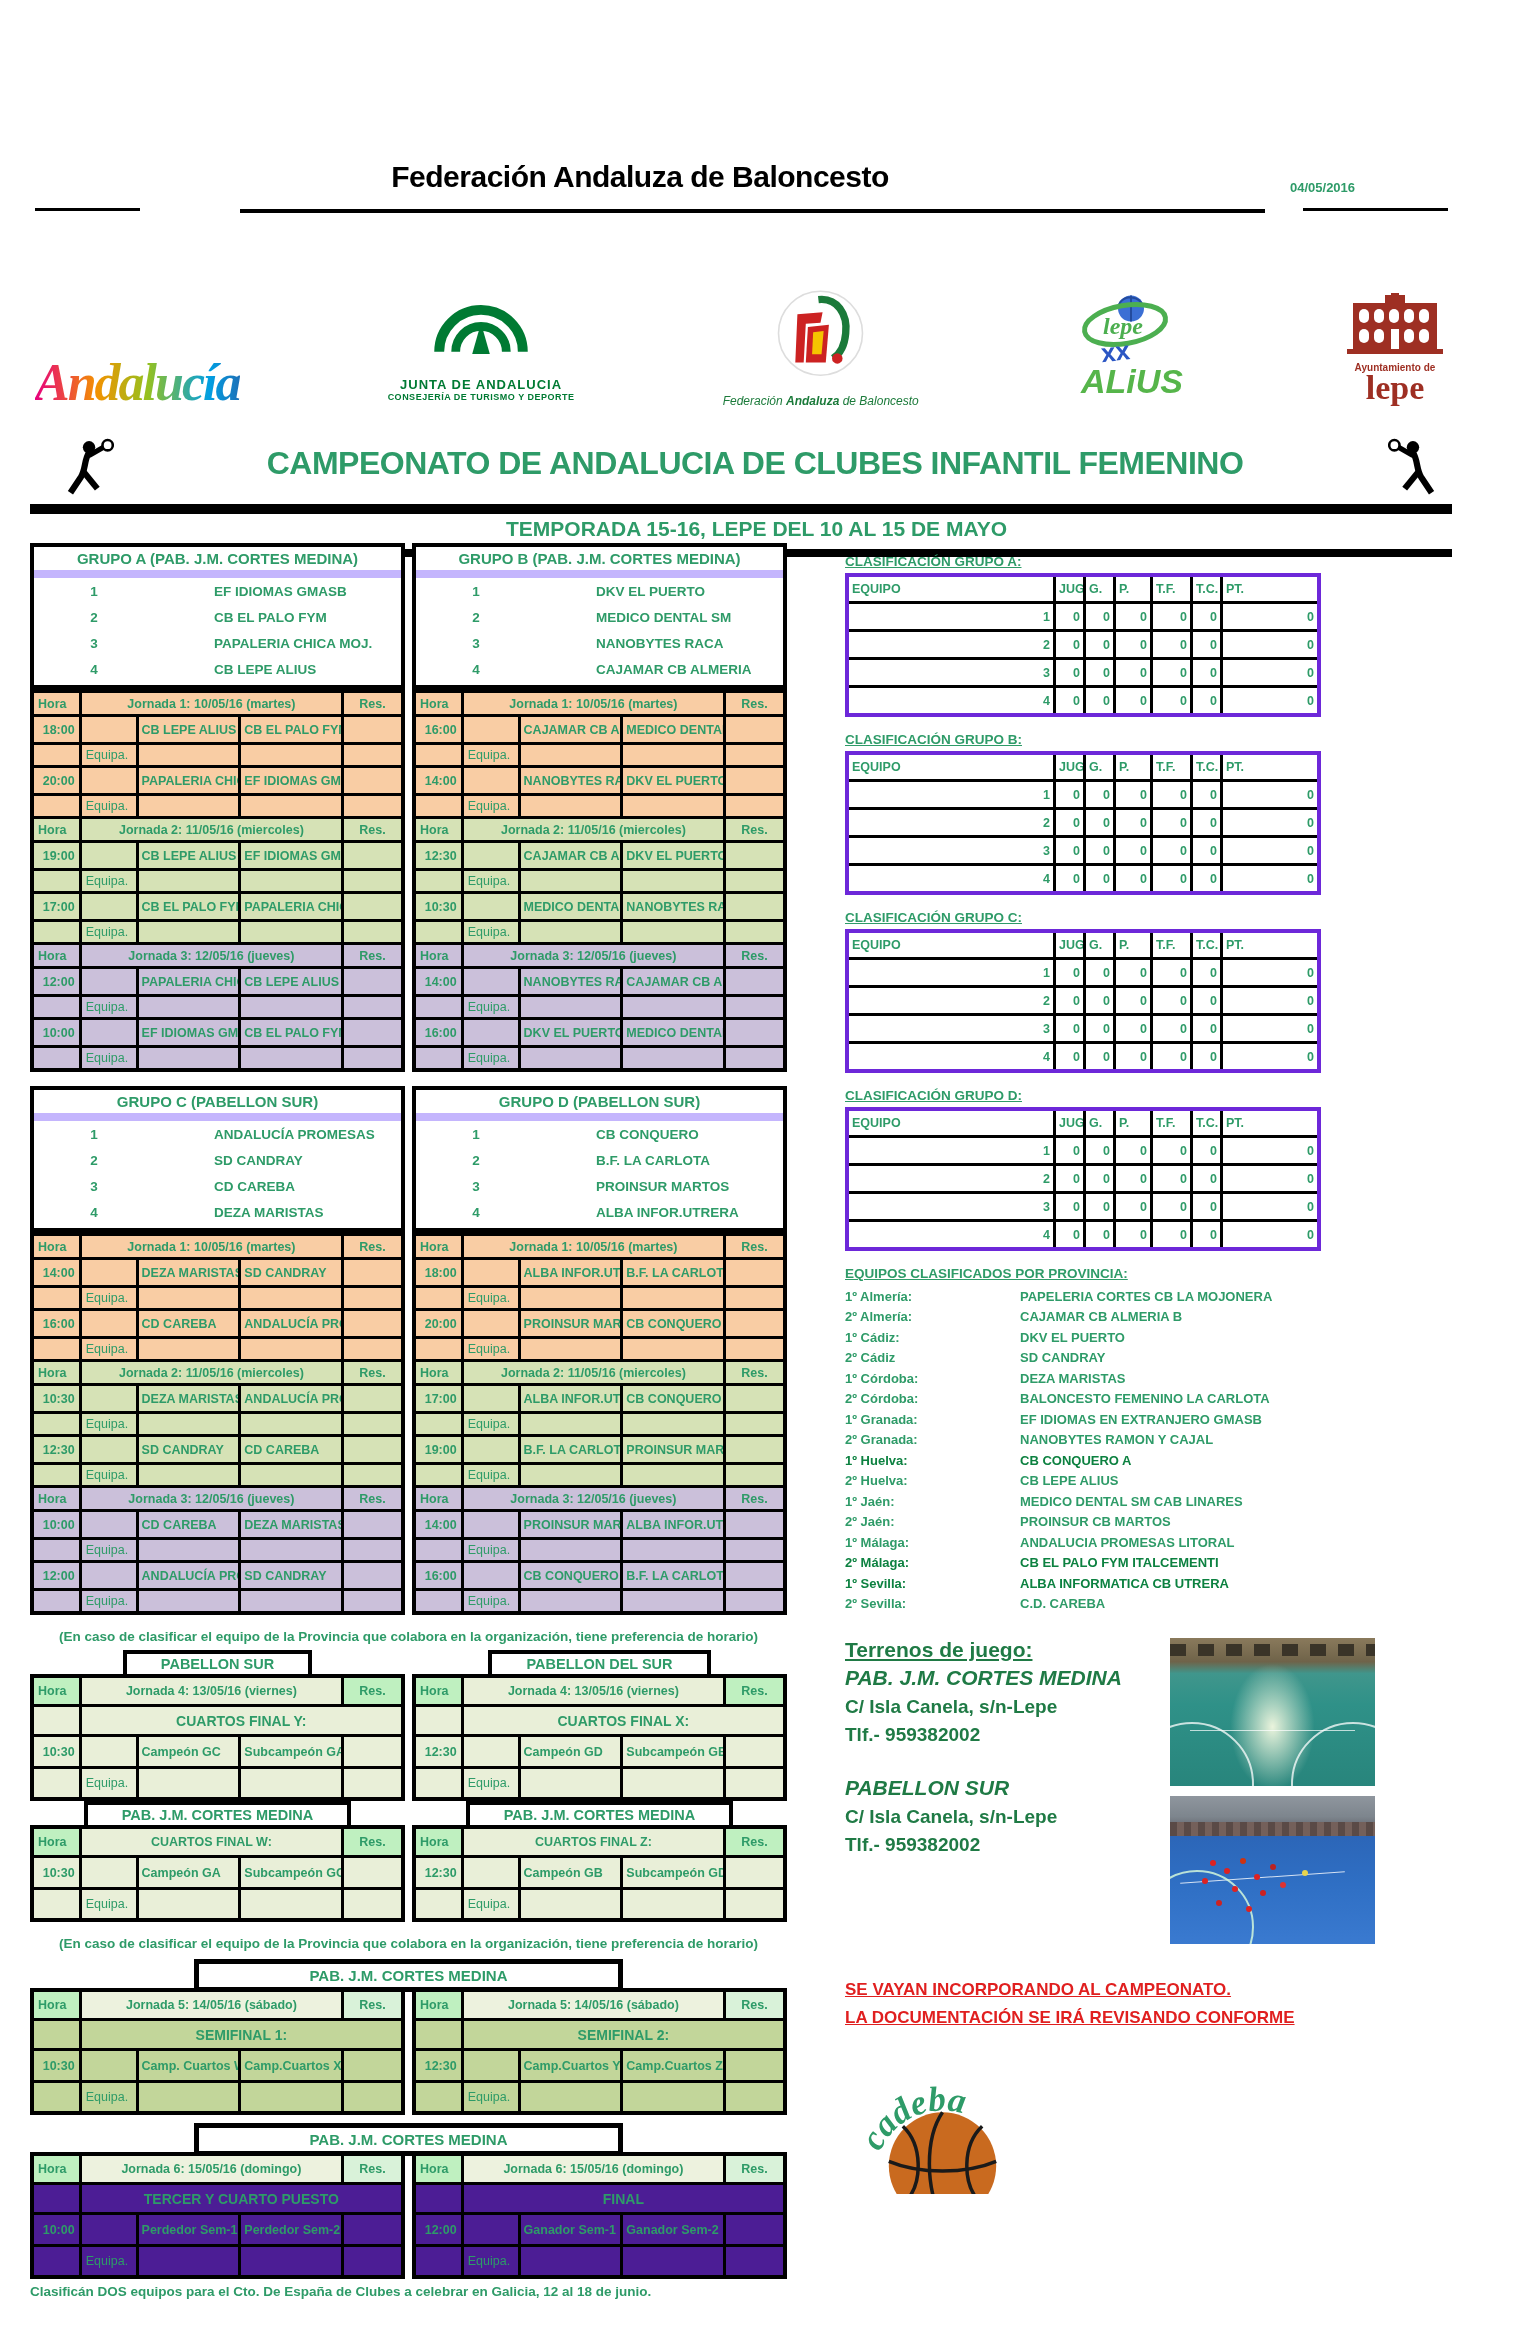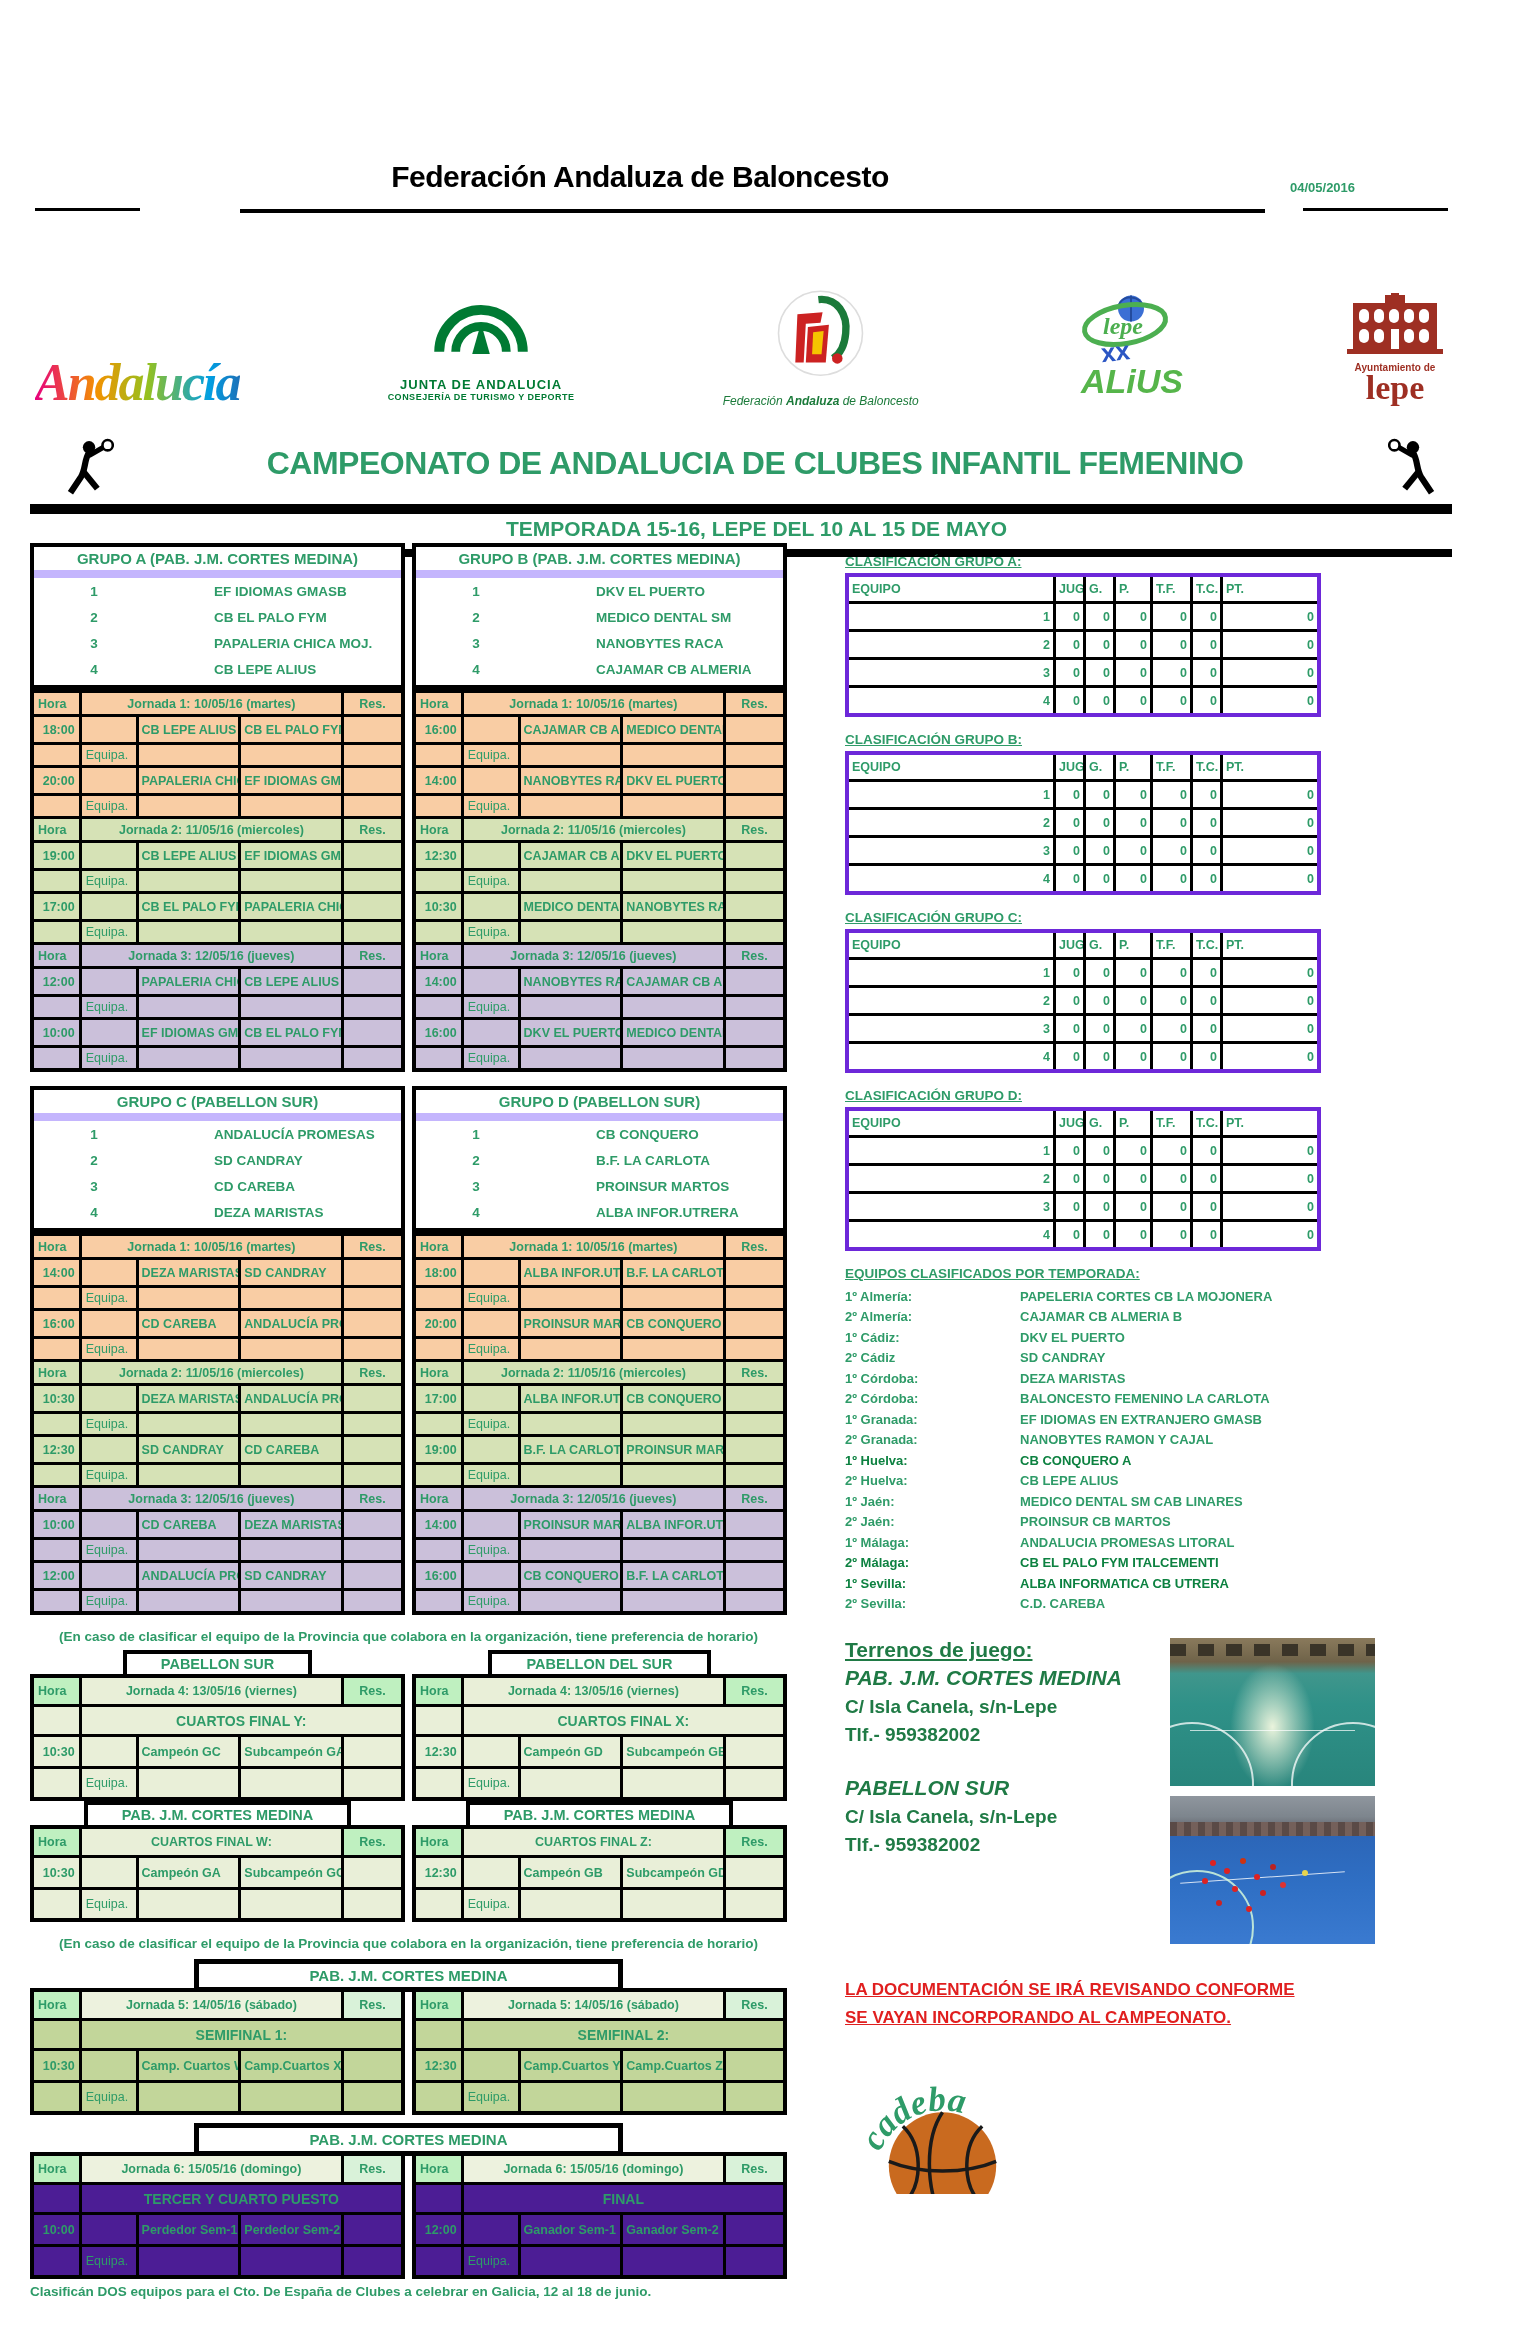--- a/index.html
+++ b/index.html
@@ -1323,21 +1323,21 @@
                 <div class="cc num">0</div>
                 <div class="cc num">0</div>
                 <div class="cc num">0</div>
               </div>
             </div>
         </div>
       </div>
     </div>
 
   <div class="prov">
-    <div class="provtitle">EQUIPOS CLASIFICADOS POR TEMPORADA:</div>
+    <div class="provtitle">EQUIPOS CLASIFICADOS POR PROVINCIA:</div>
     <div>
 
         <div class="provrow">
           <span class="plabel">1º Almería:</span>
           <span class="pteam">PAPELERIA CORTES CB LA MOJONERA</span>
         </div>
 
         <div class="provrow">
           <span class="plabel">2º Almería:</span>
           <span class="pteam">CAJAMAR CB ALMERIA B</span>
@@ -1441,22 +1441,22 @@
       </div>
       <div class="photo photo2">
         <div class="line"></div>
           <div class="circ"></div>
           <div class="dots"></div>
       </div>
     </div>
   </div>
 
   <div class="warning">
+    <div>SE VAYAN INCORPORANDO AL CAMPEONATO.</div>
     <div>LA DOCUMENTACIÓN SE IRÁ REVISANDO CONFORME</div>
-    <div>SE VAYAN INCORPORANDO AL CAMPEONATO.</div>
   </div>
 
   <div class="bottom-right">
     <svg class="cadeba" viewBox="0 0 150 120">
       <defs>
           <path id="arcp" d="M20 88 A58 58 0 0 1 130 88" fill="none"></path>
         </defs>
       <circle cx="75" cy="96" r="46" fill="#C96A1F"></circle>
       <path d="M75 50 C60 72 60 115 75 142" stroke="#1a1a1a" stroke-width="3" fill="none"></path>
       <path d="M29 92 C55 103 95 103 121 92" stroke="#1a1a1a" stroke-width="3" fill="none"></path>

